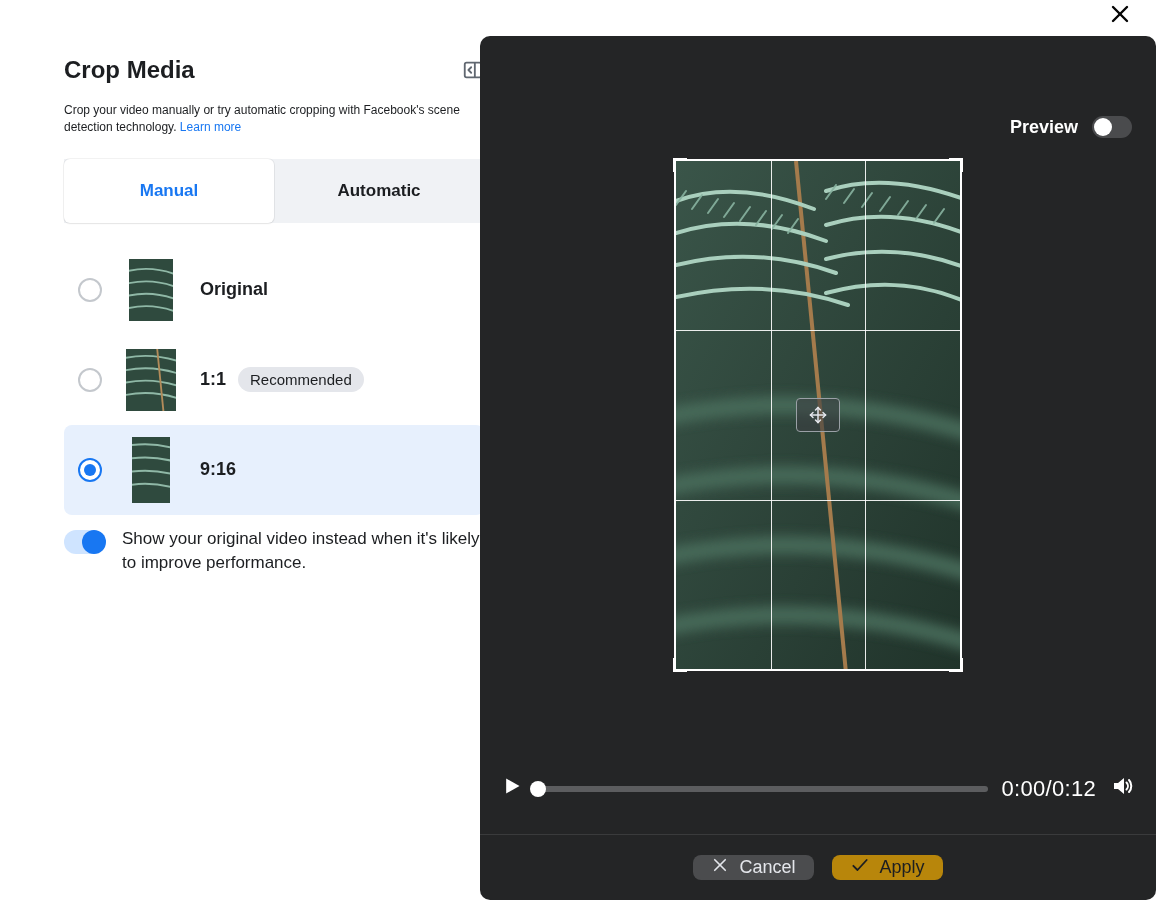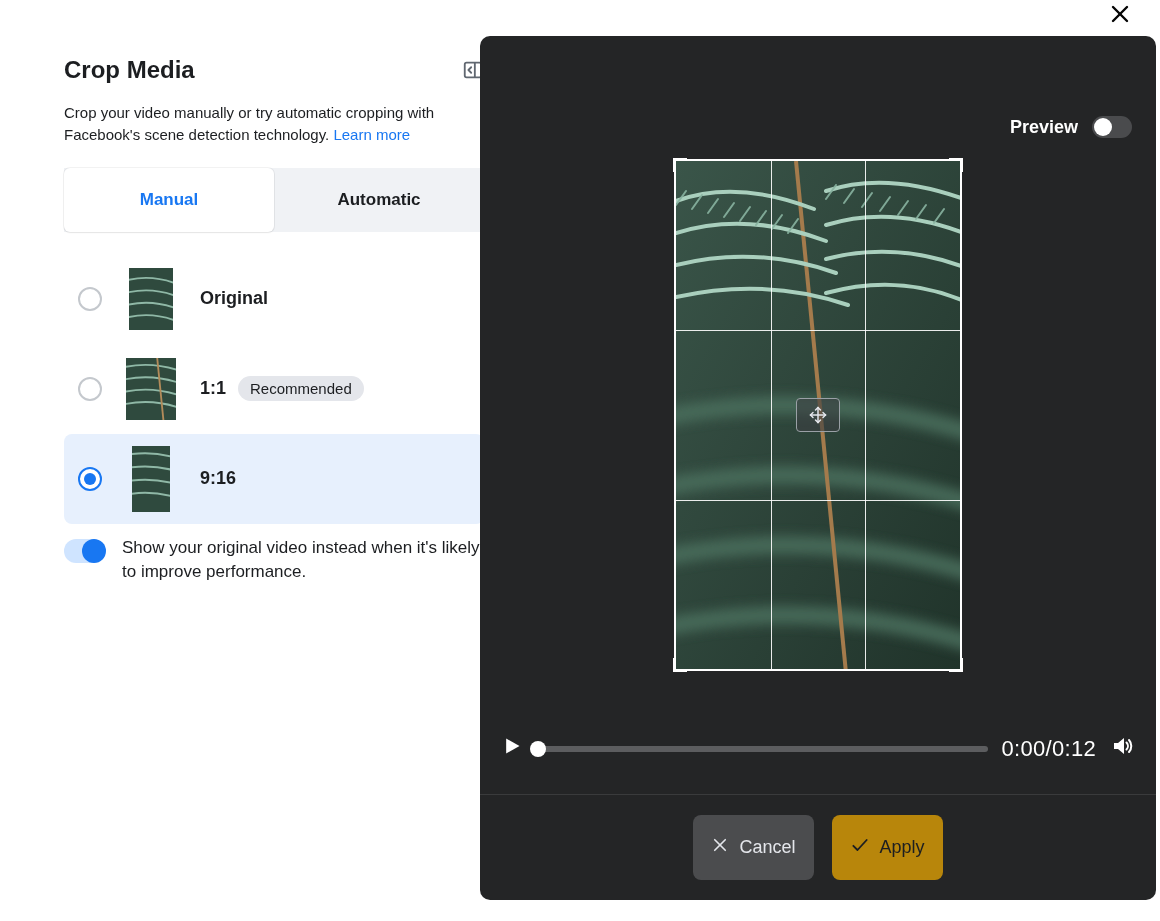--- a/index.html
+++ b/index.html
@@ -5,21 +5,21 @@
   * { box-sizing: border-box; }
   html, body { margin:0; padding:0; font-family: -apple-system, BlinkMacSystemFont, "Segoe UI", Helvetica, Arial, sans-serif; color:#1c1e21; background:#fff; }
   .app { width:1160px; height:921px; position:relative; overflow:hidden; background:#fff; }
 
   .close-x { position:absolute; top:-4px; right:20px; font-size:32px; color:#1c1e21; cursor:pointer; width:40px; height:40px; line-height:38px; text-align:center; }
 
   .left-panel { position:absolute; left:36px; top:56px; width:420px;margin-left:28px; }
   .title-row { display:flex; justify-content:space-between; align-items:center; }
   .title { font-size:24px; font-weight:700; }
   .panel-icon { color:#4b4f56; width:22px; height:22px; }
-  .desc { margin-top:18px; font-size:15px; line-height:1.45; color:#1c1e21; }
+  .desc { margin-top:18px; font-size:12px; line-height:1.45; color:#1c1e21; }
   .desc a { color:#1877f2; text-decoration:none; cursor:pointer; }
 
   .segmented { display:flex; margin-top:22px; background:#f0f2f5; border-radius:0; height:64px; padding:0; }
   .seg-btn { flex:1; display:flex; align-items:center; justify-content:center; border-radius:6px; font-size:17px; font-weight:600; color:#1c1e21; cursor:pointer; }
   .seg-btn.active { background:#fff; color:#1877f2; box-shadow:0 0 0 1px rgba(0,0,0,0.05), 0 1px 2px rgba(0,0,0,0.06); }
 
   .ratio-list { margin-top:22px; }
   .ratio-item { display:flex; align-items:center; padding:10px 14px; border-radius:8px; gap:24px; cursor:pointer; position:relative; min-height:90px; }
   .ratio-item.selected { background:#e7f0fd; }
   .radio { width:24px; height:24px; border-radius:50%; border:2px solid #c4c8cd; background:#fff; flex:0 0 auto; position:relative; }
@@ -63,21 +63,21 @@
   .move-handle { position:absolute; left:50%; top:50%; transform:translate(-50%,-50%); width:44px; height:34px; border:1px solid #9aa0a6; border-radius:4px; background:rgba(60,64,67,0.6); display:flex; align-items:center; justify-content:center; cursor:move;}
 
   .player-bar { display:flex; align-items:center; gap:14px; padding:0 22px 30px 22px; color:#fff; font-size:22px; }
   .play-btn { cursor:pointer; }
   .progress { flex:1; height:6px; background:#5c5d5f; border-radius:6px; position:relative; }
   .progress .scrubber { position:absolute; left:0; top:50%; transform:translate(-6px,-50%); width:16px; height:16px; border-radius:50%; background:#fff; }
   .time { white-space:nowrap; letter-spacing:0.3px; }
   .vol-btn { cursor:pointer; }
 
   .footer { border-top:1px solid #3a3b3c; padding:20px; display:flex; justify-content:center; gap:18px; }
-  .btn { display:inline-flex; align-items:center; gap:10px; padding:20px 18px; border-radius:8px; font-size:18px; font-weight:500; cursor:pointer; }
+  .btn { display:inline-flex; align-items:center; gap:10px; padding:0 18px; border-radius:8px; font-size:18px; font-weight:500; cursor:pointer; }
   .btn-cancel { background:#4b4c4e; color:#e4e6eb; }
   .btn-apply { background:#b8860b; color:#1c1e21; }
 
   .fern svg { display:block; }
 </style>
 </head>
 <body>
 
 <div class="app">
 

